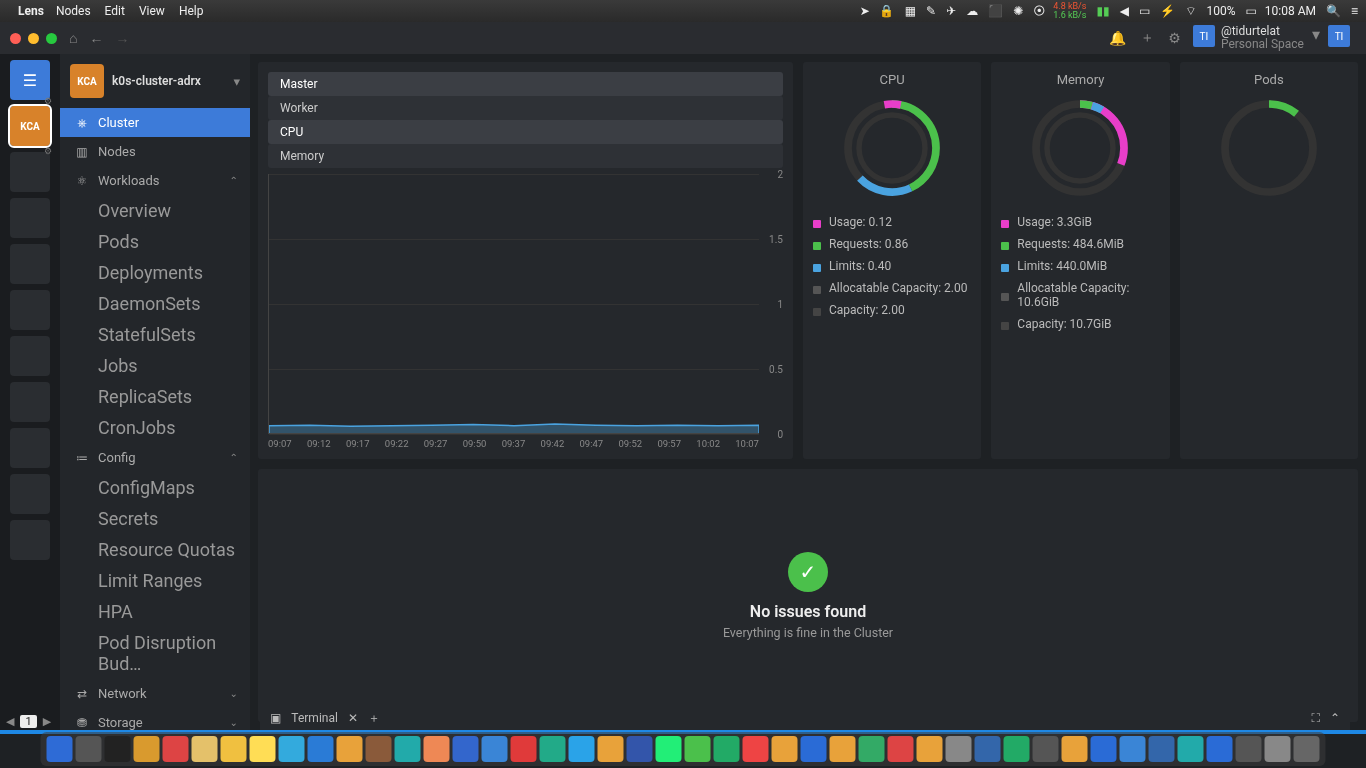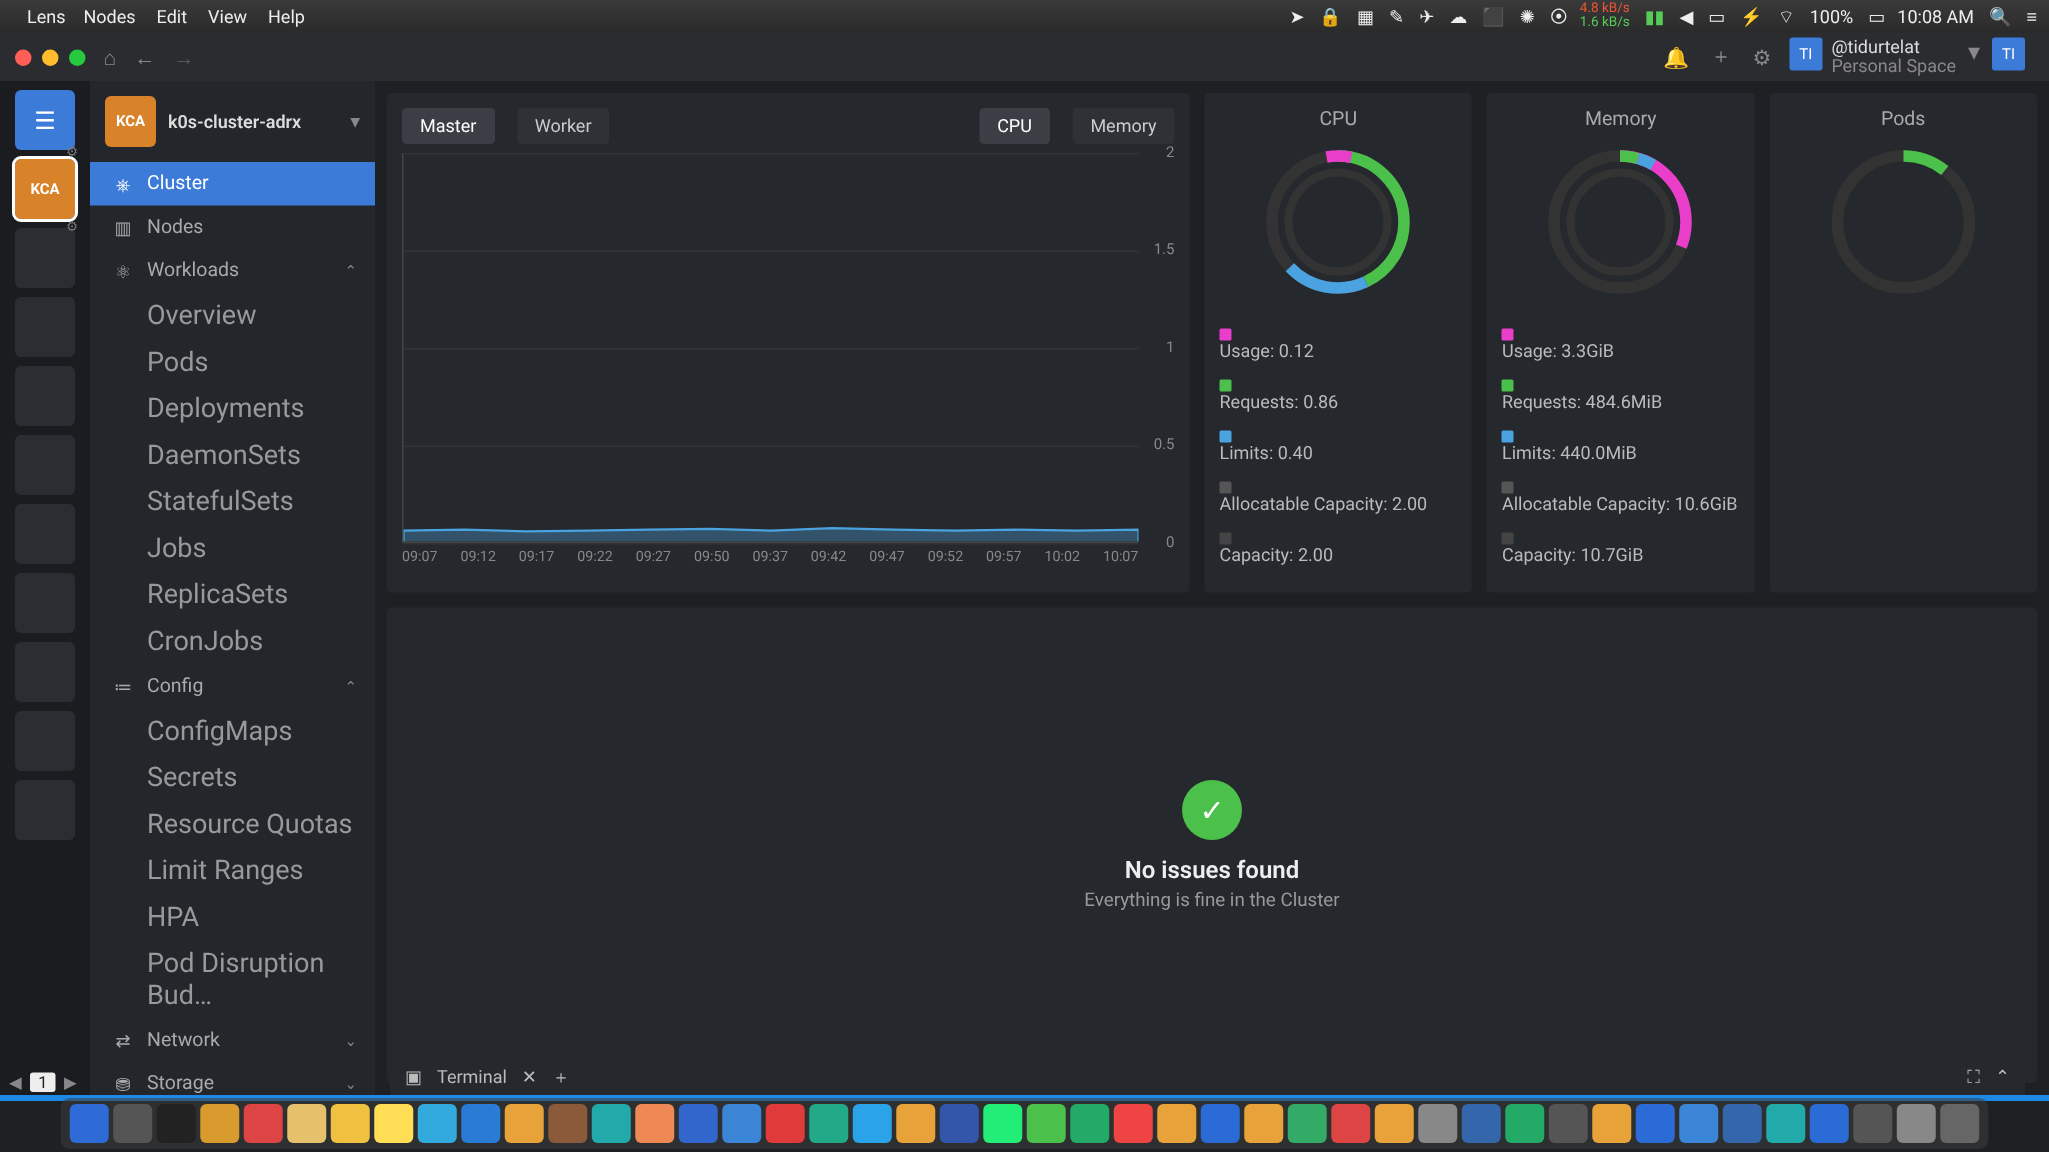--- a/index.html
+++ b/index.html
@@ -1,21 +1,21 @@
 <!DOCTYPE html>
 <html><head>
 <meta charset="utf-8">
 <style>
 * { margin:0; padding:0; box-sizing:border-box; font-family:-apple-system,BlinkMacSystemFont,"Segoe UI",Roboto,sans-serif; }
 body { width:1366px; height:768px; background:#1e2124; color:#ccc; overflow:hidden; position:relative; }
 
 
 .menubar { height:22px; background:linear-gradient(#3a3a3a,#2a2a2a); display:flex; align-items:center; padding:0 8px; font-size:12px; color:#eee; }
 .menubar .apple { margin-right:10px; }
-.menubar .app-name { font-weight:normal; margin-right:12px;text-align:center; }
+.menubar .app-name { font-weight:bold; margin-right:12px;text-align:center; }
 .menubar .menu-item { margin-right:14px; cursor:default; }
 .menubar .spacer { flex:1; }
 .menubar .status-icon { margin-left:10px; font-size:12px; }
 .menubar .net { font-size:9px; line-height:9px; margin-left:8px; }
 .menubar .net .up { color:#e53; }
 .menubar .net .dn { color:#5c5; }
 
 
 .winrow { height:32px; background:#2a2c30; display:flex; align-items:center; padding:0 10px; }
 .traffic { display:flex; gap:7px; margin-right:12px; }
@@ -52,36 +52,36 @@
 .side-item .ico { width:20px; margin-right:6px; font-size:12px; text-align:center; }
 .side-item .chev { margin-left:auto; color:#888; font-size:10px; }
 .side-sub { padding:5px 12px 5px 38px; color:#999; font-size:18px; cursor:default; }
 
 
 .main { flex:1; background:#1e2124; overflow:auto; padding:8px; display:flex; flex-direction:column; gap:10px;}
 .toprow { display:flex; gap:10px; }
 .panel { background:#25282c; border-radius:3px; }
 .chart-panel { flex:0 0 535px; padding:10px; position:relative;}
 .metric-panel { flex:1; padding:10px; min-width:0;}
-.tabs { display:flex; gap:15px; margin-bottom:6px;}
+.tabs { display:flex; gap:0; margin-bottom:6px;flex-direction:column;}
 .tab { padding:5px 12px; background:#2e3136; border-radius:3px; font-size:12px; color:#ccc; }
 .tab.active { background:#3b3e44; color:#fff; }
 .tabs .spacer { flex:1; }
 .chart-area { position:relative; height:260px; border-left:1px solid #444; border-bottom:1px solid #444; margin-right:24px;}
 .chart-area .grid { position:absolute; left:0; right:0; border-top:1px solid #333; }
 .chart-area .ylab { position:absolute; right:-24px; font-size:10px; color:#888; transform:translateY(-50%);}
 .chart-line { position:absolute; bottom:0; left:0; right:0; height:28px; }
 .chart-line svg { width:100%; height:100%; }
 .xlabels { display:flex; justify-content:space-between; font-size:9.5px; color:#888; margin-top:4px; margin-right:24px;}
 
 .metric-title { text-align:center; font-size:13px; color:#aaa; margin-bottom:6px; }
 .donut-holder { display:flex; justify-content:center; margin-bottom:12px;}
 .donut { width:110px; height:110px; }
 .legend { font-size:12px; color:#bbb; }
-.legend-row { display:flex; align-items:flex-start; margin-bottom:8px;flex-direction:column; }
+.legend-row { display:flex; align-items:center; margin-bottom:8px; }
 .legend-row .sw { width:8px; height:8px; border-radius:1px; margin-right:8px; margin-top:4px; flex-shrink:0;}
 .sw-pink{background:#e83ec9;} .sw-green{background:#4bc04b;} .sw-blue{background:#4aa3e0;} .sw-gray{background:#555;} .sw-dgray{background:#444;}
 
 .issues-panel { flex:1; display:flex; flex-direction:column; align-items:center; justify-content:center; min-height:230px;}
 .check-circle { width:40px; height:40px; border-radius:50%; background:#4bc04b; display:flex; align-items:center; justify-content:center; color:#fff; font-size:20px; margin-bottom:10px;}
 .issues-title { font-size:16px; font-weight:600; color:#eee; margin-bottom:4px;}
 .issues-sub { font-size:12.5px; color:#999; }
 
 
 .pager { height:18px; background:#1a1c1f; display:flex; align-items:center; padding:0 6px; font-size:11px; color:#888; gap:6px;}

